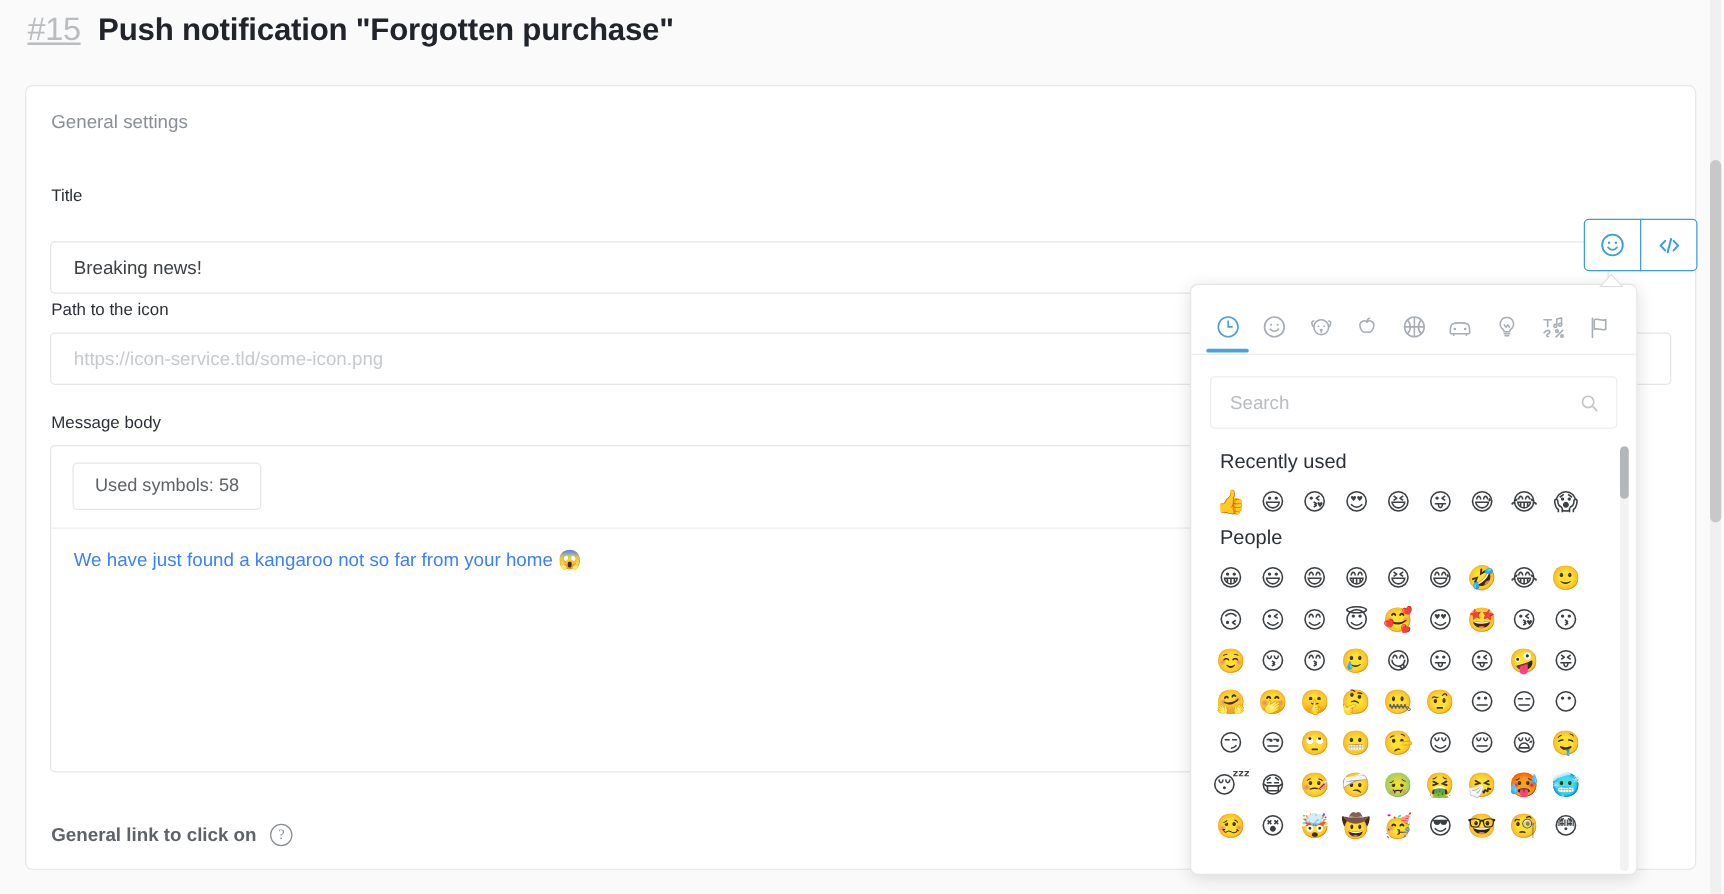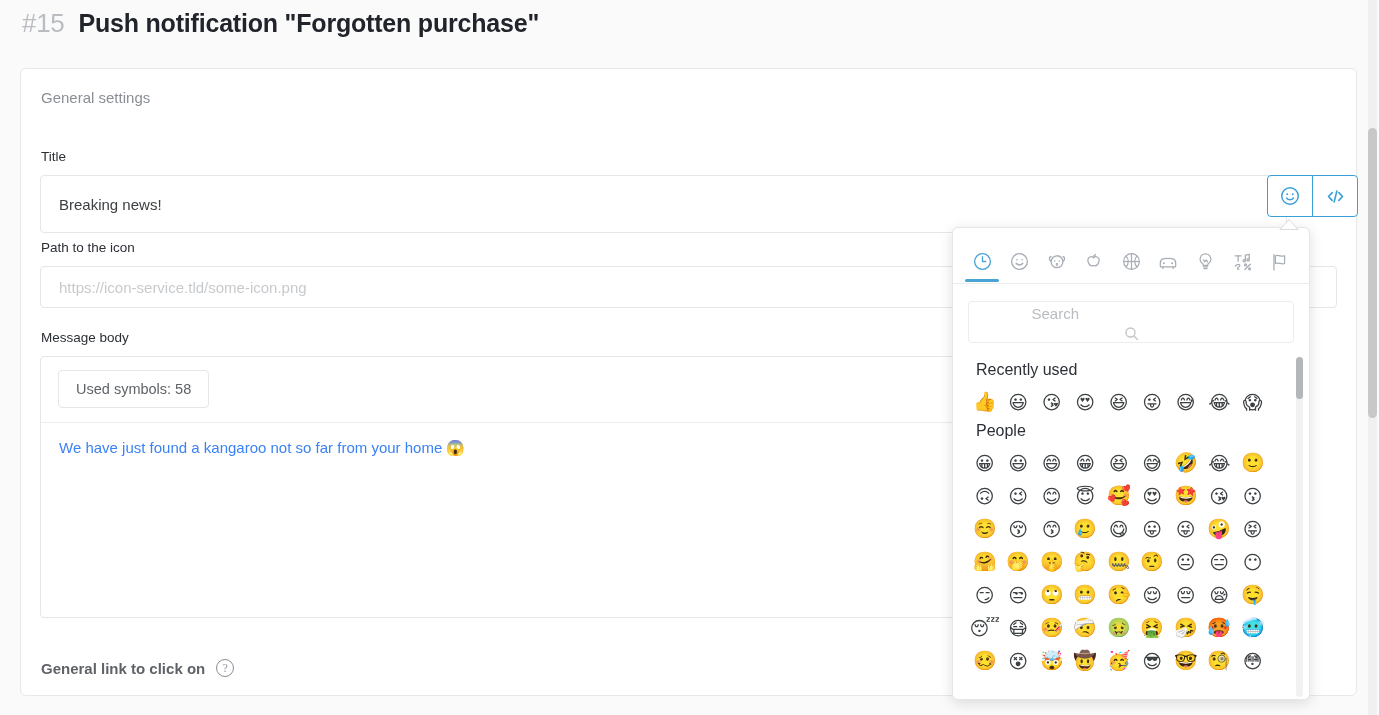--- a/index.html
+++ b/index.html
@@ -18,20 +18,21 @@
     align-items: baseline;
     gap: 14px;
     padding: 8px 0 0 22px;
     height: 56px;
   }
   .page-number {
     font-size: 26px;
     font-weight: 400;
     color: #b9bcc0;
     letter-spacing: -0.3px;
+    text-decoration: underline;
   }
   .page-title {
     font-size: 25px;
     font-weight: 700;
     color: #21252b;
     letter-spacing: -0.2px;
   }
 
   
   .card {
@@ -65,22 +66,22 @@
     align-items: center;
     padding: 0 18px;
     font-size: 15px;
     color: #3c4043;
   }
   .placeholder-text { color: #c7cacd; }
 
   
   #title-label { left: 20px; top: 80px; }
   #title-input {
-    left: 19px; top: 106px;
-    width: 1247px; height: 58px;
+    left: 19px; top: 124px;
+    width: 1247px; height: 42px;
   }
   .icon-btn {
     position: absolute;
     width: 46px; height: 42px;
     border: 1px solid #3a9fd6;
     background: #fff;
     display: flex;
     align-items: center;
     justify-content: center;
     cursor: pointer;
@@ -225,21 +226,20 @@
   }
 
   .emoji-search {
     margin: 17px 15px 0 15px;
     height: 42px;
     border: 1px solid #ededed;
     border-radius: 4px;
     display: flex;
     align-items: center;
     padding: 0 13px;
-    flex-direction: column;
   }
   .emoji-search input {
     flex: 1;
     border: none;
     outline: none;
     font-size: 15px;
     color: #3c4043;
     font-family: "Liberation Sans", sans-serif;
     background: transparent;
   }

